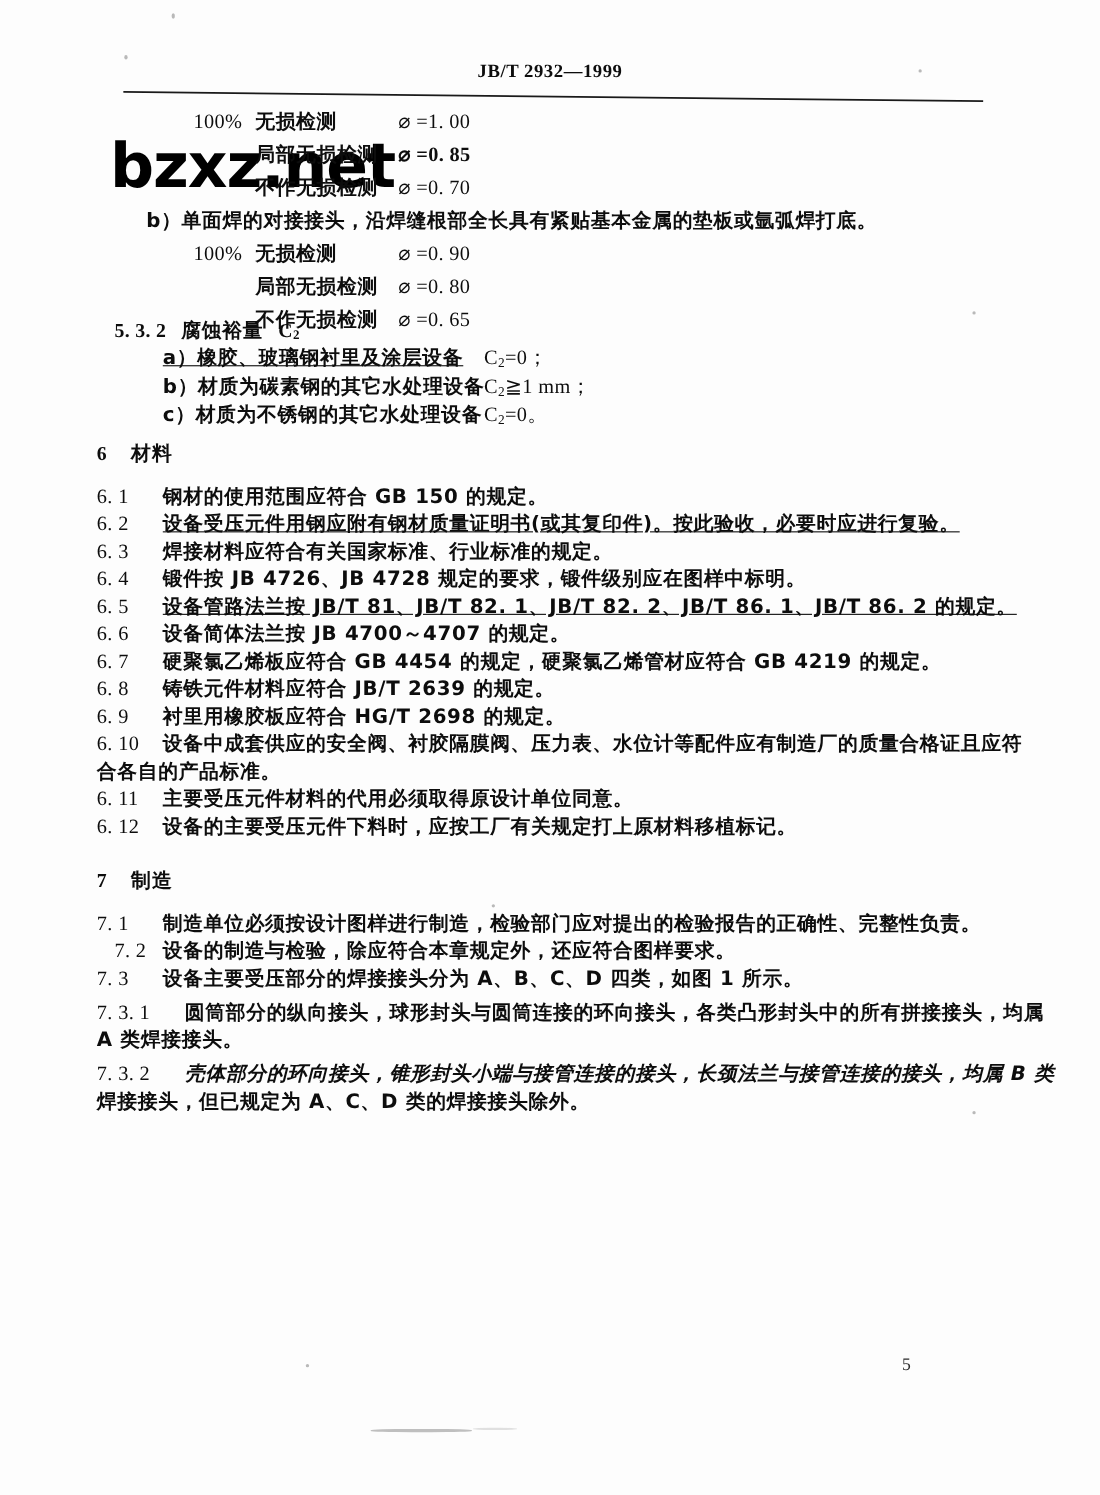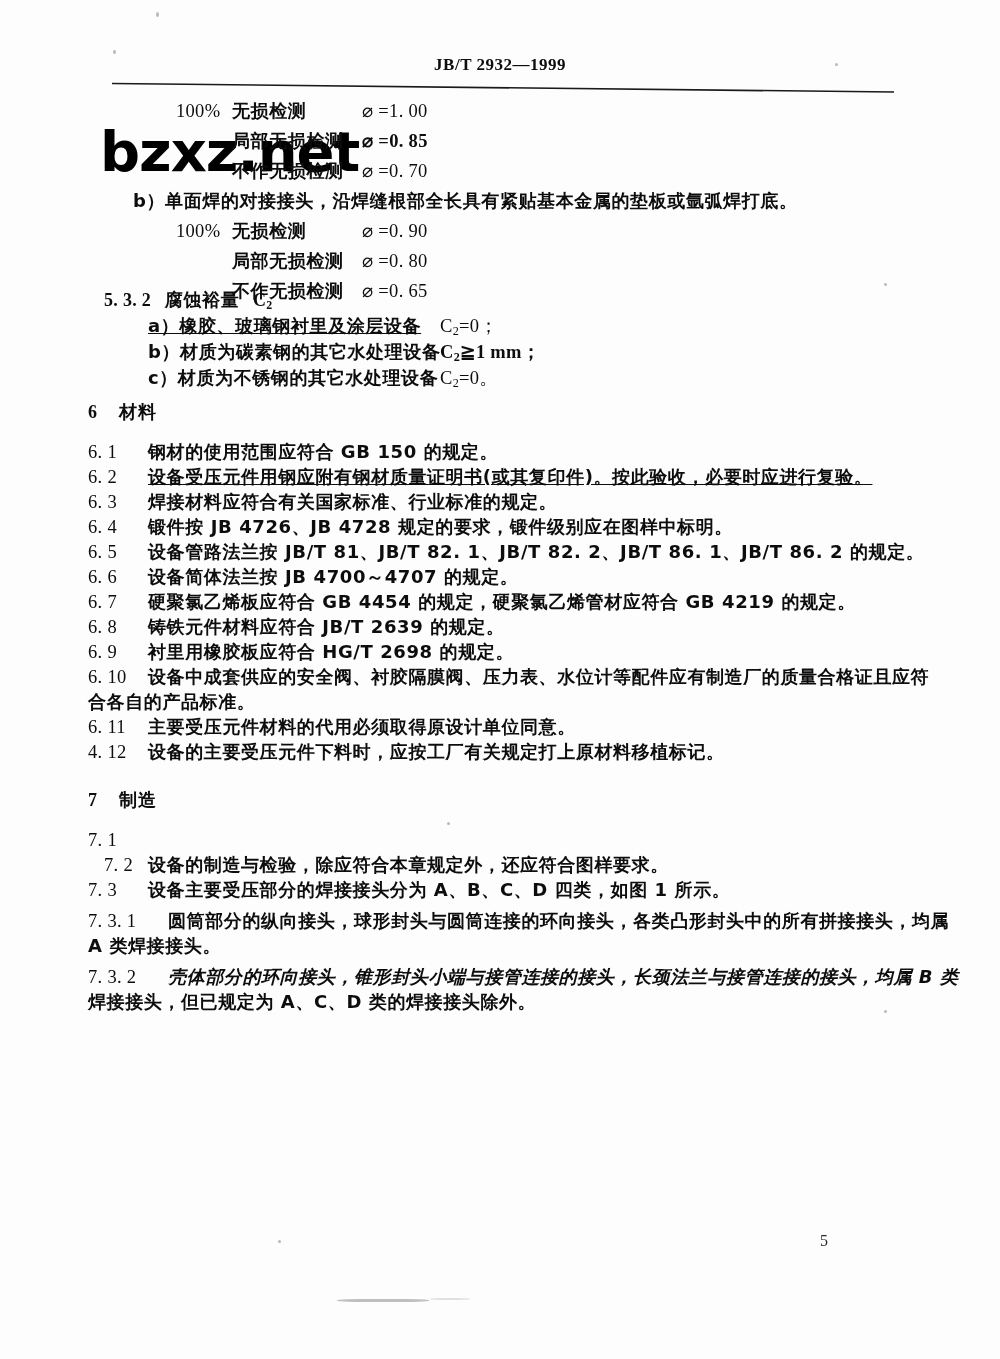--- a/index.html
+++ b/index.html
@@ -161,51 +161,52 @@
       <div class="ln cjk" style="left: 232px; top: 221px;">无损检测</div>
       <div class="ln num" style="left: 362px; top: 221px;">⌀ =0. 90</div>
       <div class="ln cjk" style="left: 232px; top: 251px;">局部无损检测</div>
       <div class="ln num" style="left: 362px; top: 251px;">⌀ =0. 80</div>
       <div class="ln cjk" style="left: 232px; top: 281px;">不作无损检测</div>
       <div class="ln num" style="left: 362px; top: 281px;">⌀ =0. 65</div>
       <div class="ln cjk" style="left: 104px; top: 290px;"><span class="num">5. 3. 2</span>&nbsp;&nbsp;腐蚀裕量&nbsp;&nbsp;<span class="num">C<sub>2</sub></span></div>
       <div class="ln cjk" style="left: 148px; top: 316px; text-decoration: underline;">a）橡胶、玻璃钢衬里及涂层设备</div>
       <div class="ln num" style="left: 440px; top: 316px;">C<sub>2</sub>=0；</div>
       <div class="ln cjk" style="left: 148px; top: 342px;">b）材质为碳素钢的其它水处理设备</div>
-      <div class="ln num" style="left: 440px; top: 342px; font-weight: bold;">C<sub>2</sub>≧1 mm；</div>
+      <div class="ln num" style="left: 440px; top: 342px;">C<sub>2</sub>≧1 mm；</div>
       <div class="ln cjk" style="left: 148px; top: 368px;">c）材质为不锈钢的其它水处理设备</div>
       <div class="ln num" style="left: 440px; top: 368px;">C<sub>2</sub>=0。</div>
       <div class="ln sec" style="left: 88px; top: 402px;"><span class="num">6</span>&nbsp;&nbsp;&nbsp;材料</div>
       <div class="ln num" style="left: 88px; top: 442px;">6. 1</div>
       <div class="ln cjk" style="left: 148px; top: 442px;">钢材的使用范围应符合 GB 150 的规定。</div>
       <div class="ln num" style="left: 88px; top: 467px;">6. 2</div>
       <div class="ln cjk" style="left: 148px; top: 467px; text-decoration: underline;">设备受压元件用钢应附有钢材质量证明书(或其复印件)。按此验收，必要时应进行复验。</div>
       <div class="ln num" style="left: 88px; top: 492px;">6. 3</div>
       <div class="ln cjk" style="left: 148px; top: 492px;">焊接材料应符合有关国家标准、行业标准的规定。</div>
       <div class="ln num" style="left: 88px; top: 517px;">6. 4</div>
       <div class="ln cjk" style="left: 148px; top: 517px;">锻件按 JB 4726、JB 4728 规定的要求，锻件级别应在图样中标明。</div>
       <div class="ln num" style="left: 88px; top: 542px;">6. 5</div>
-      <div class="ln cjk" style="left: 148px; top: 542px;">设备管路法兰按 JB/T 81、JB/T 82. 1、JB/T 82. 2、JB/T 86. 1、JB/T 86. 2 的规定。</div>
+      <div class="ln cjk" style="left: 148px; top: 542px; text-decoration: underline;">设备管路法兰按 JB/T 81、JB/T 82. 1、JB/T 82. 2、JB/T 86. 1、JB/T 86. 2 的规定。</div>
       <div class="ln num" style="left: 88px; top: 567px;">6. 6</div>
       <div class="ln cjk" style="left: 148px; top: 567px;">设备简体法兰按 JB 4700～4707 的规定。</div>
       <div class="ln num" style="left: 88px; top: 592px;">6. 7</div>
       <div class="ln cjk" style="left: 148px; top: 592px;">硬聚氯乙烯板应符合 GB 4454 的规定，硬聚氯乙烯管材应符合 GB 4219 的规定。</div>
       <div class="ln num" style="left: 88px; top: 617px;">6. 8</div>
       <div class="ln cjk" style="left: 148px; top: 617px;">铸铁元件材料应符合 JB/T 2639 的规定。</div>
       <div class="ln num" style="left: 88px; top: 642px;">6. 9</div>
       <div class="ln cjk" style="left: 148px; top: 642px;">衬里用橡胶板应符合 HG/T 2698 的规定。</div>
       <div class="ln num" style="left: 88px; top: 667px;">6. 10</div>
       <div class="ln cjk" style="left: 148px; top: 667px;">设备中成套供应的安全阀、衬胶隔膜阀、压力表、水位计等配件应有制造厂的质量合格证且应符</div>
       <div class="ln cjk" style="left: 88px; top: 692px;">合各自的产品标准。</div>
       <div class="ln num" style="left: 88px; top: 717px;">6. 11</div>
       <div class="ln cjk" style="left: 148px; top: 717px;">主要受压元件材料的代用必须取得原设计单位同意。</div>
-      <div class="ln num" style="left: 88px; top: 742px;">4. 12</div>
+      <div class="ln num" style="left: 88px; top: 742px;">6. 12</div>
       <div class="ln cjk" style="left: 148px; top: 742px;">设备的主要受压元件下料时，应按工厂有关规定打上原材料移植标记。</div>
       <div class="ln sec" style="left: 88px; top: 790px;"><span class="num">7</span>&nbsp;&nbsp;&nbsp;制造</div>
       <div class="ln num" style="left: 88px; top: 830px;">7. 1</div>
+      <div class="ln cjk" style="left: 148px; top: 830px;">制造单位必须按设计图样进行制造，检验部门应对提出的检验报告的正确性、完整性负责。</div>
       <div class="ln num" style="left: 104px; top: 855px;">7. 2</div>
       <div class="ln cjk" style="left: 148px; top: 855px;">设备的制造与检验，除应符合本章规定外，还应符合图样要求。</div>
       <div class="ln num" style="left: 88px; top: 880px;">7. 3</div>
       <div class="ln cjk" style="left: 148px; top: 880px;">设备主要受压部分的焊接接头分为 A、B、C、D 四类，如图 1 所示。</div>
       <div class="ln num" style="left: 88px; top: 911px;">7. 3. 1</div>
       <div class="ln cjk" style="left: 168px; top: 911px;">圆筒部分的纵向接头，球形封头与圆筒连接的环向接头，各类凸形封头中的所有拼接接头，均属</div>
       <div class="ln cjk" style="left: 88px; top: 936px;">A 类焊接接头。</div>
       <div class="ln num" style="left: 88px; top: 967px;">7. 3. 2</div>
       <div class="ln cjk" style="left: 168px; top: 967px; font-style: italic;">壳体部分的环向接头，锥形封头小端与接管连接的接头，长颈法兰与接管连接的接头，均属 B 类</div>
       <div class="ln cjk" style="left: 88px; top: 992px;">焊接接头，但已规定为 A、C、D 类的焊接接头除外。</div>

